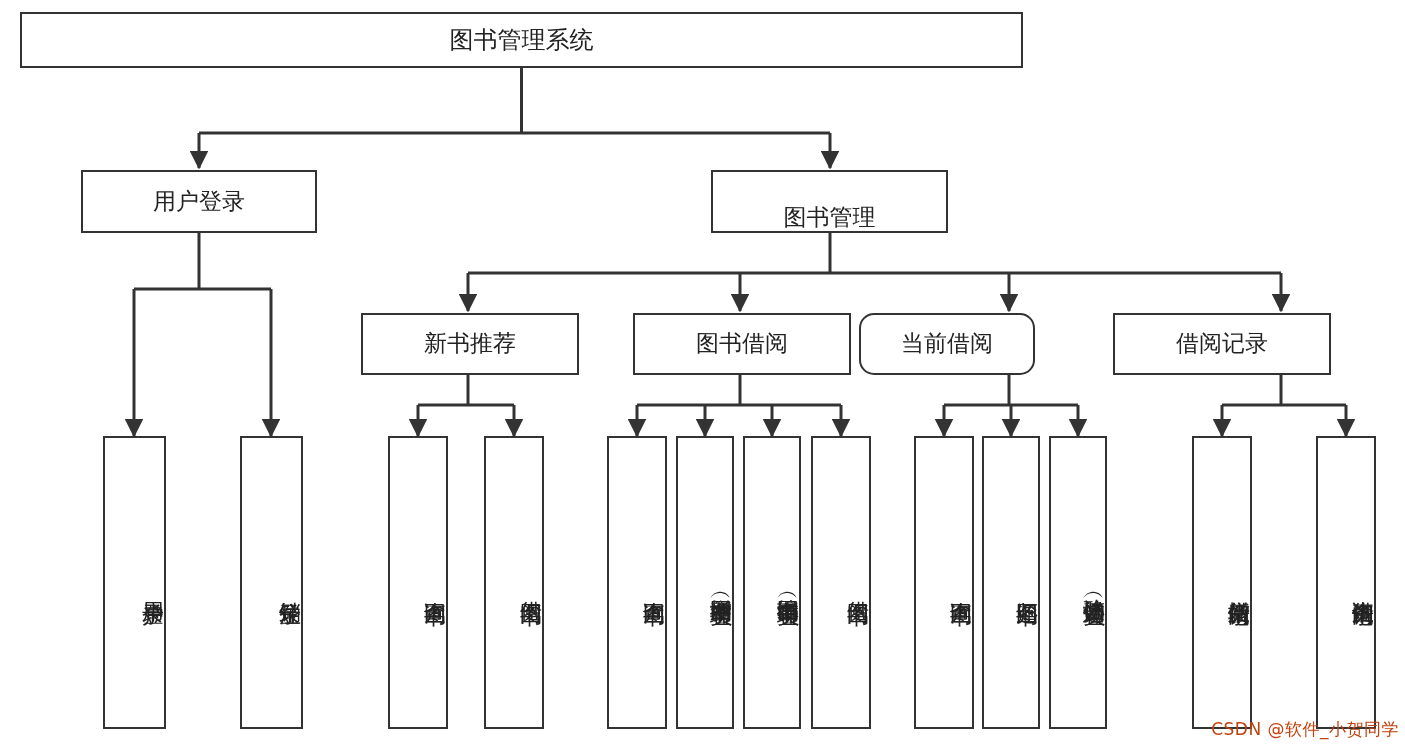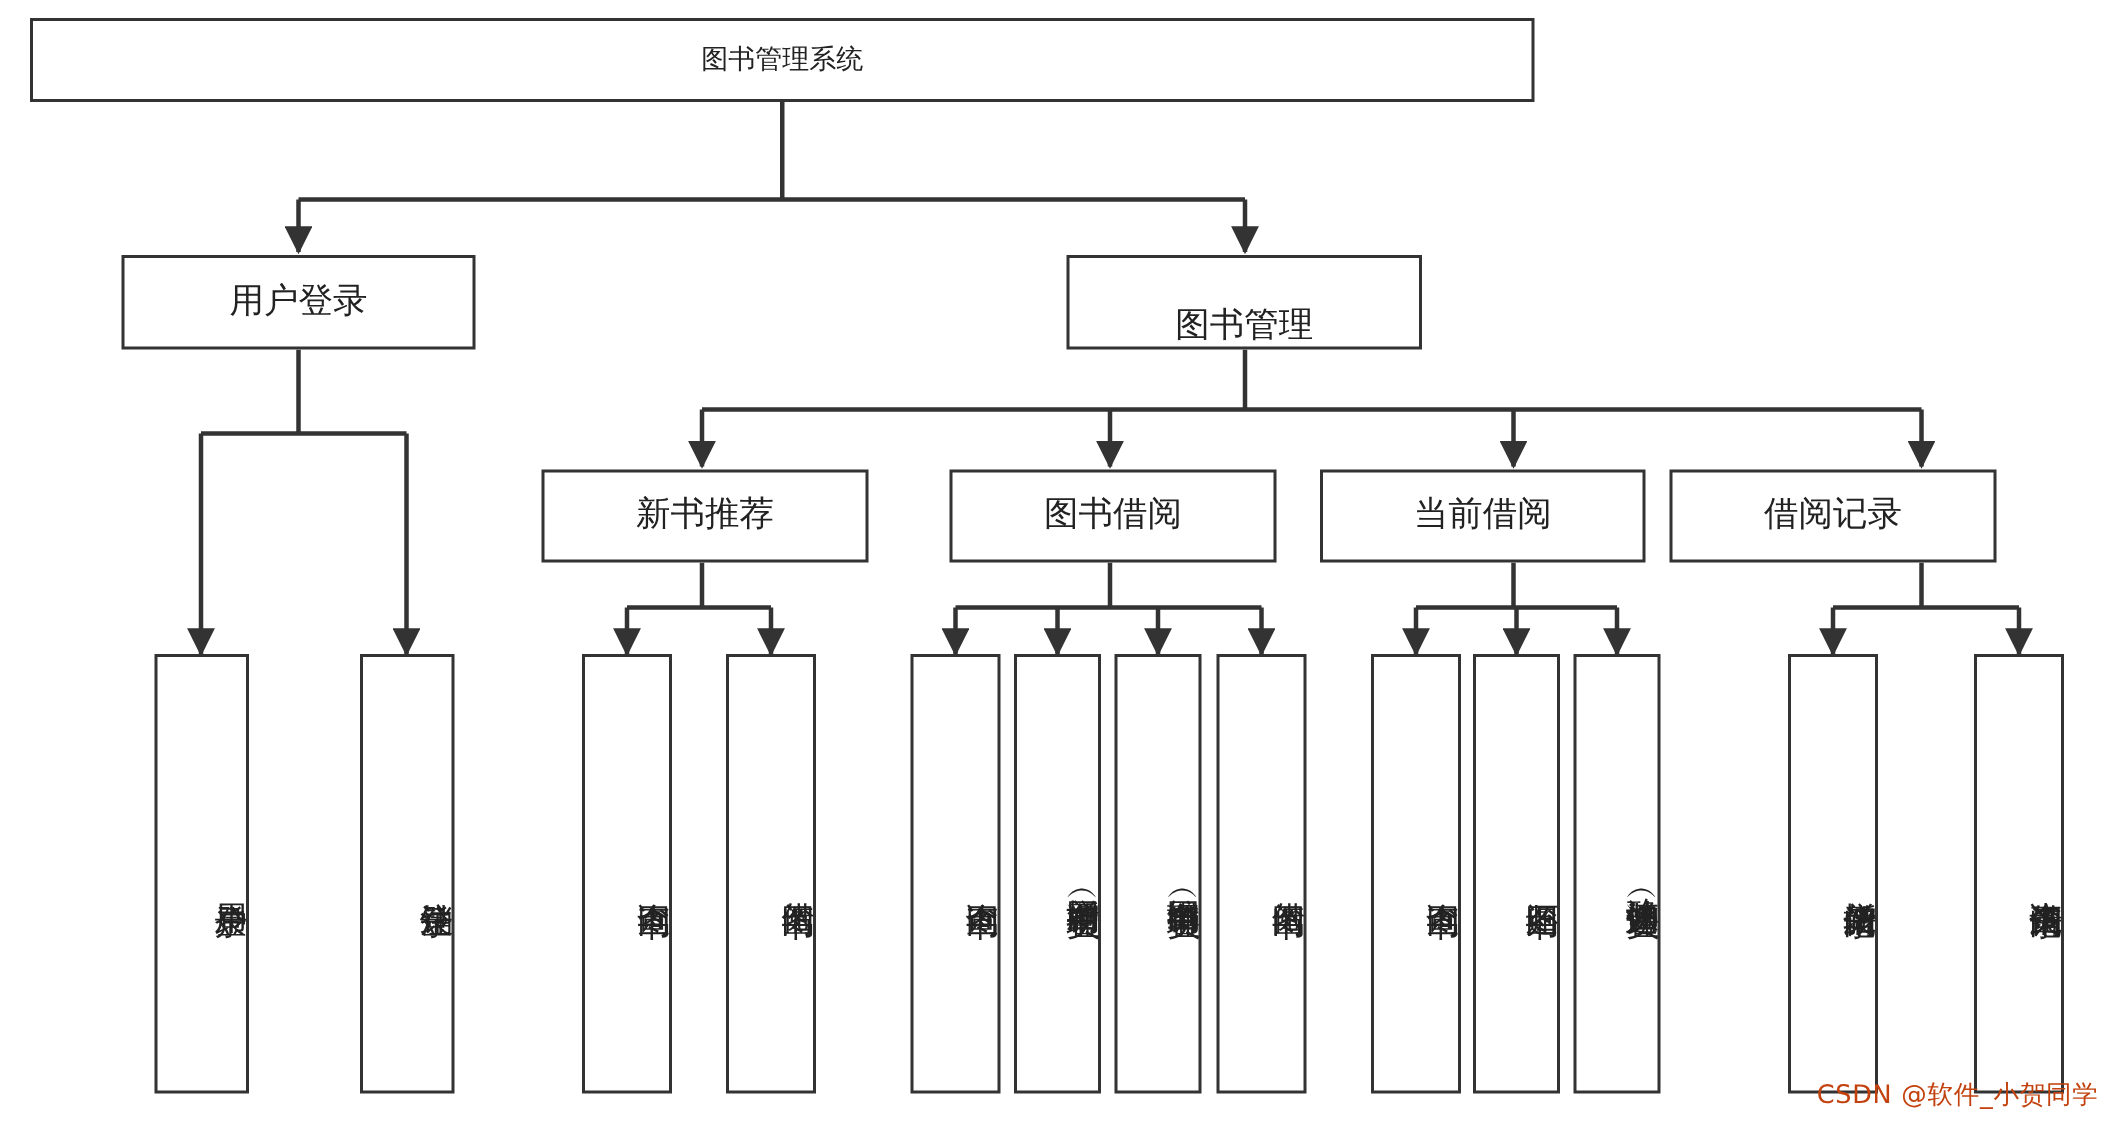--- a/index.html
+++ b/index.html
@@ -35,21 +35,21 @@
     align-items: center;
     justify-content: center;
     color: #222222;
     text-align: center;
     line-height: 1.18;
   }
   .node.horiz {
     font-size: 23px;
   }
   .node.root {
-    font-size: 18px;
+    font-size: 24px;
   }
   .node.vert {
     writing-mode: vertical-rl;
     text-orientation: upright;
     font-size: 22px;
     letter-spacing: 1px;
     padding-top: 6px;
     align-items: flex-start;
     justify-content: center;
     line-height: 1.0;
@@ -137,21 +137,21 @@
   </div>
 
   <div class="node horiz" style="left:361px; top:313px; width:218px; height:62px;">
     <span class="label">新书推荐</span>
   </div>
 
   <div class="node horiz" style="left:633px; top:313px; width:218px; height:62px;">
     <span class="label">图书借阅</span>
   </div>
 
-  <div class="node horiz" style="left:880px; top:313px; width:217px; height:62px;">
+  <div class="node horiz" style="left:859px; top:313px; width:176px; height:62px;border-radius:15px;">
     <span class="label">当前借阅</span>
   </div>
 
   <div class="node horiz" style="left:1113px; top:313px; width:218px; height:62px;">
     <span class="label">借阅记录</span>
   </div>
 
   <div class="node vert" style="left:103px; top:436px; width:63px; height:293px;">
     <span class="label">用户登录</span>
   </div>

